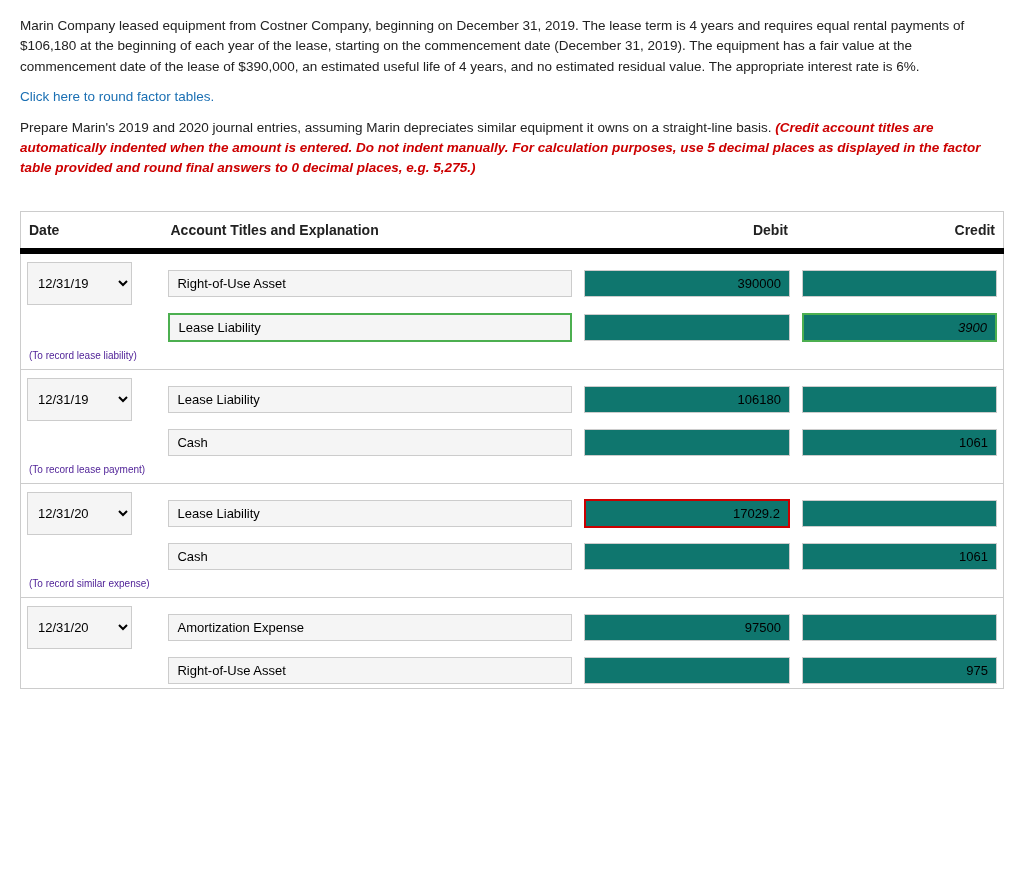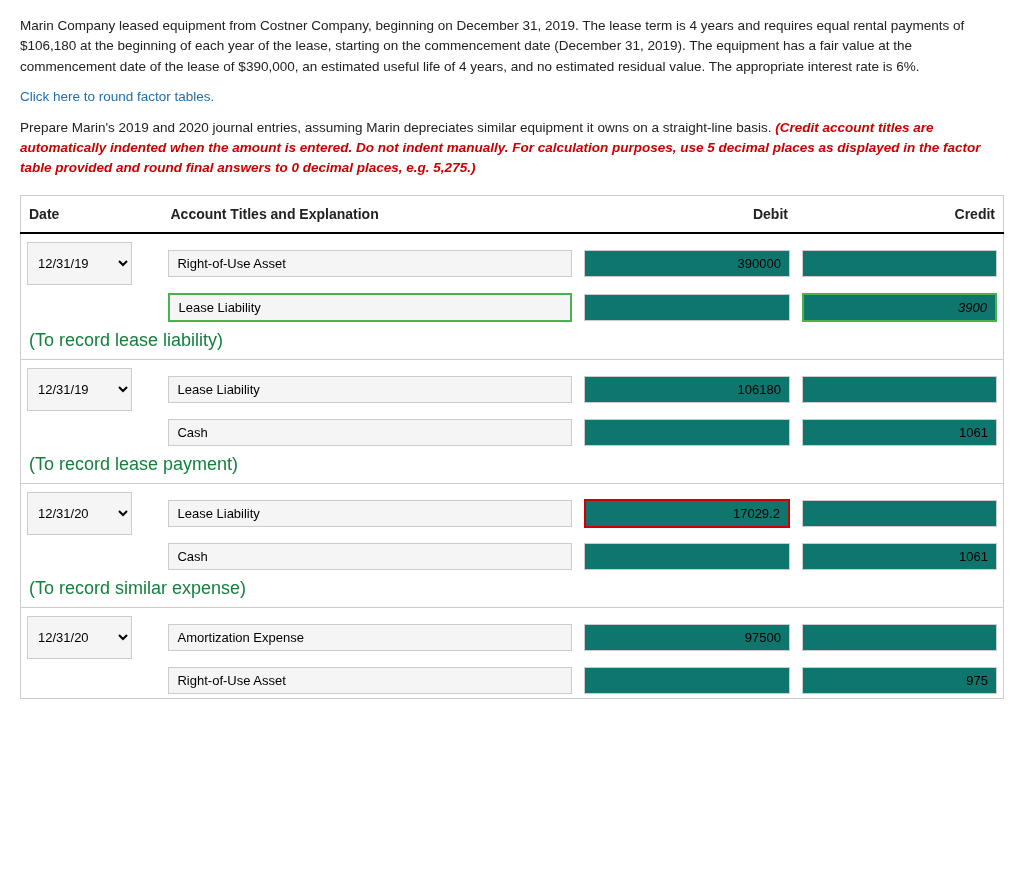--- a/index.html
+++ b/index.html
@@ -20,35 +20,35 @@
       color: #1a6fb3;
       text-decoration: none;
       cursor: pointer;
       font-size: 13.5px;
       display: block;
       margin-bottom: 14px;
     }
     .instruction {
       font-size: 13.5px;
       line-height: 1.5;
-      margin-bottom: 16px;
+      margin-bottom: 32px;
     }
     .instruction .italic-red {
       color: #cc0000;
       font-style: italic;
       font-weight: bold;
     }
     
     .journal-table {
       width: 100%;
       border-collapse: collapse;
       border: 1px solid #ccc;
     }
     .journal-table thead tr {
-      border-bottom: 2px solid #000000;
+      border-bottom: 6px solid #000000;
     }
     .journal-table th {
       padding: 10px 8px;
       text-align: left;
       font-weight: bold;
       font-size: 14px;
       background: #fff;
     }
     .journal-table th.debit-col,
     .journal-table th.credit-col {
@@ -62,22 +62,22 @@
     .col-date { width: 130px; }
     .col-account { width: 380px; }
     .col-debit { width: 200px; }
     .col-credit { width: 190px; }
 
     .section-row td {
       border-top: 1px solid #ccc;
       padding-top: 8px;
     }
     .note-row td {
-      font-size: 18px;
-      color: #15803d;
+      font-size: 10px;
+      color: #4c1d95;
       padding: 4px 8px 8px 8px;
     }
 
     
     .date-select {
       border: 1px solid #ccc;
       background: #f5f5f5;
       padding: 12px 6px;
       font-size: 13px;
       width: 105px;

